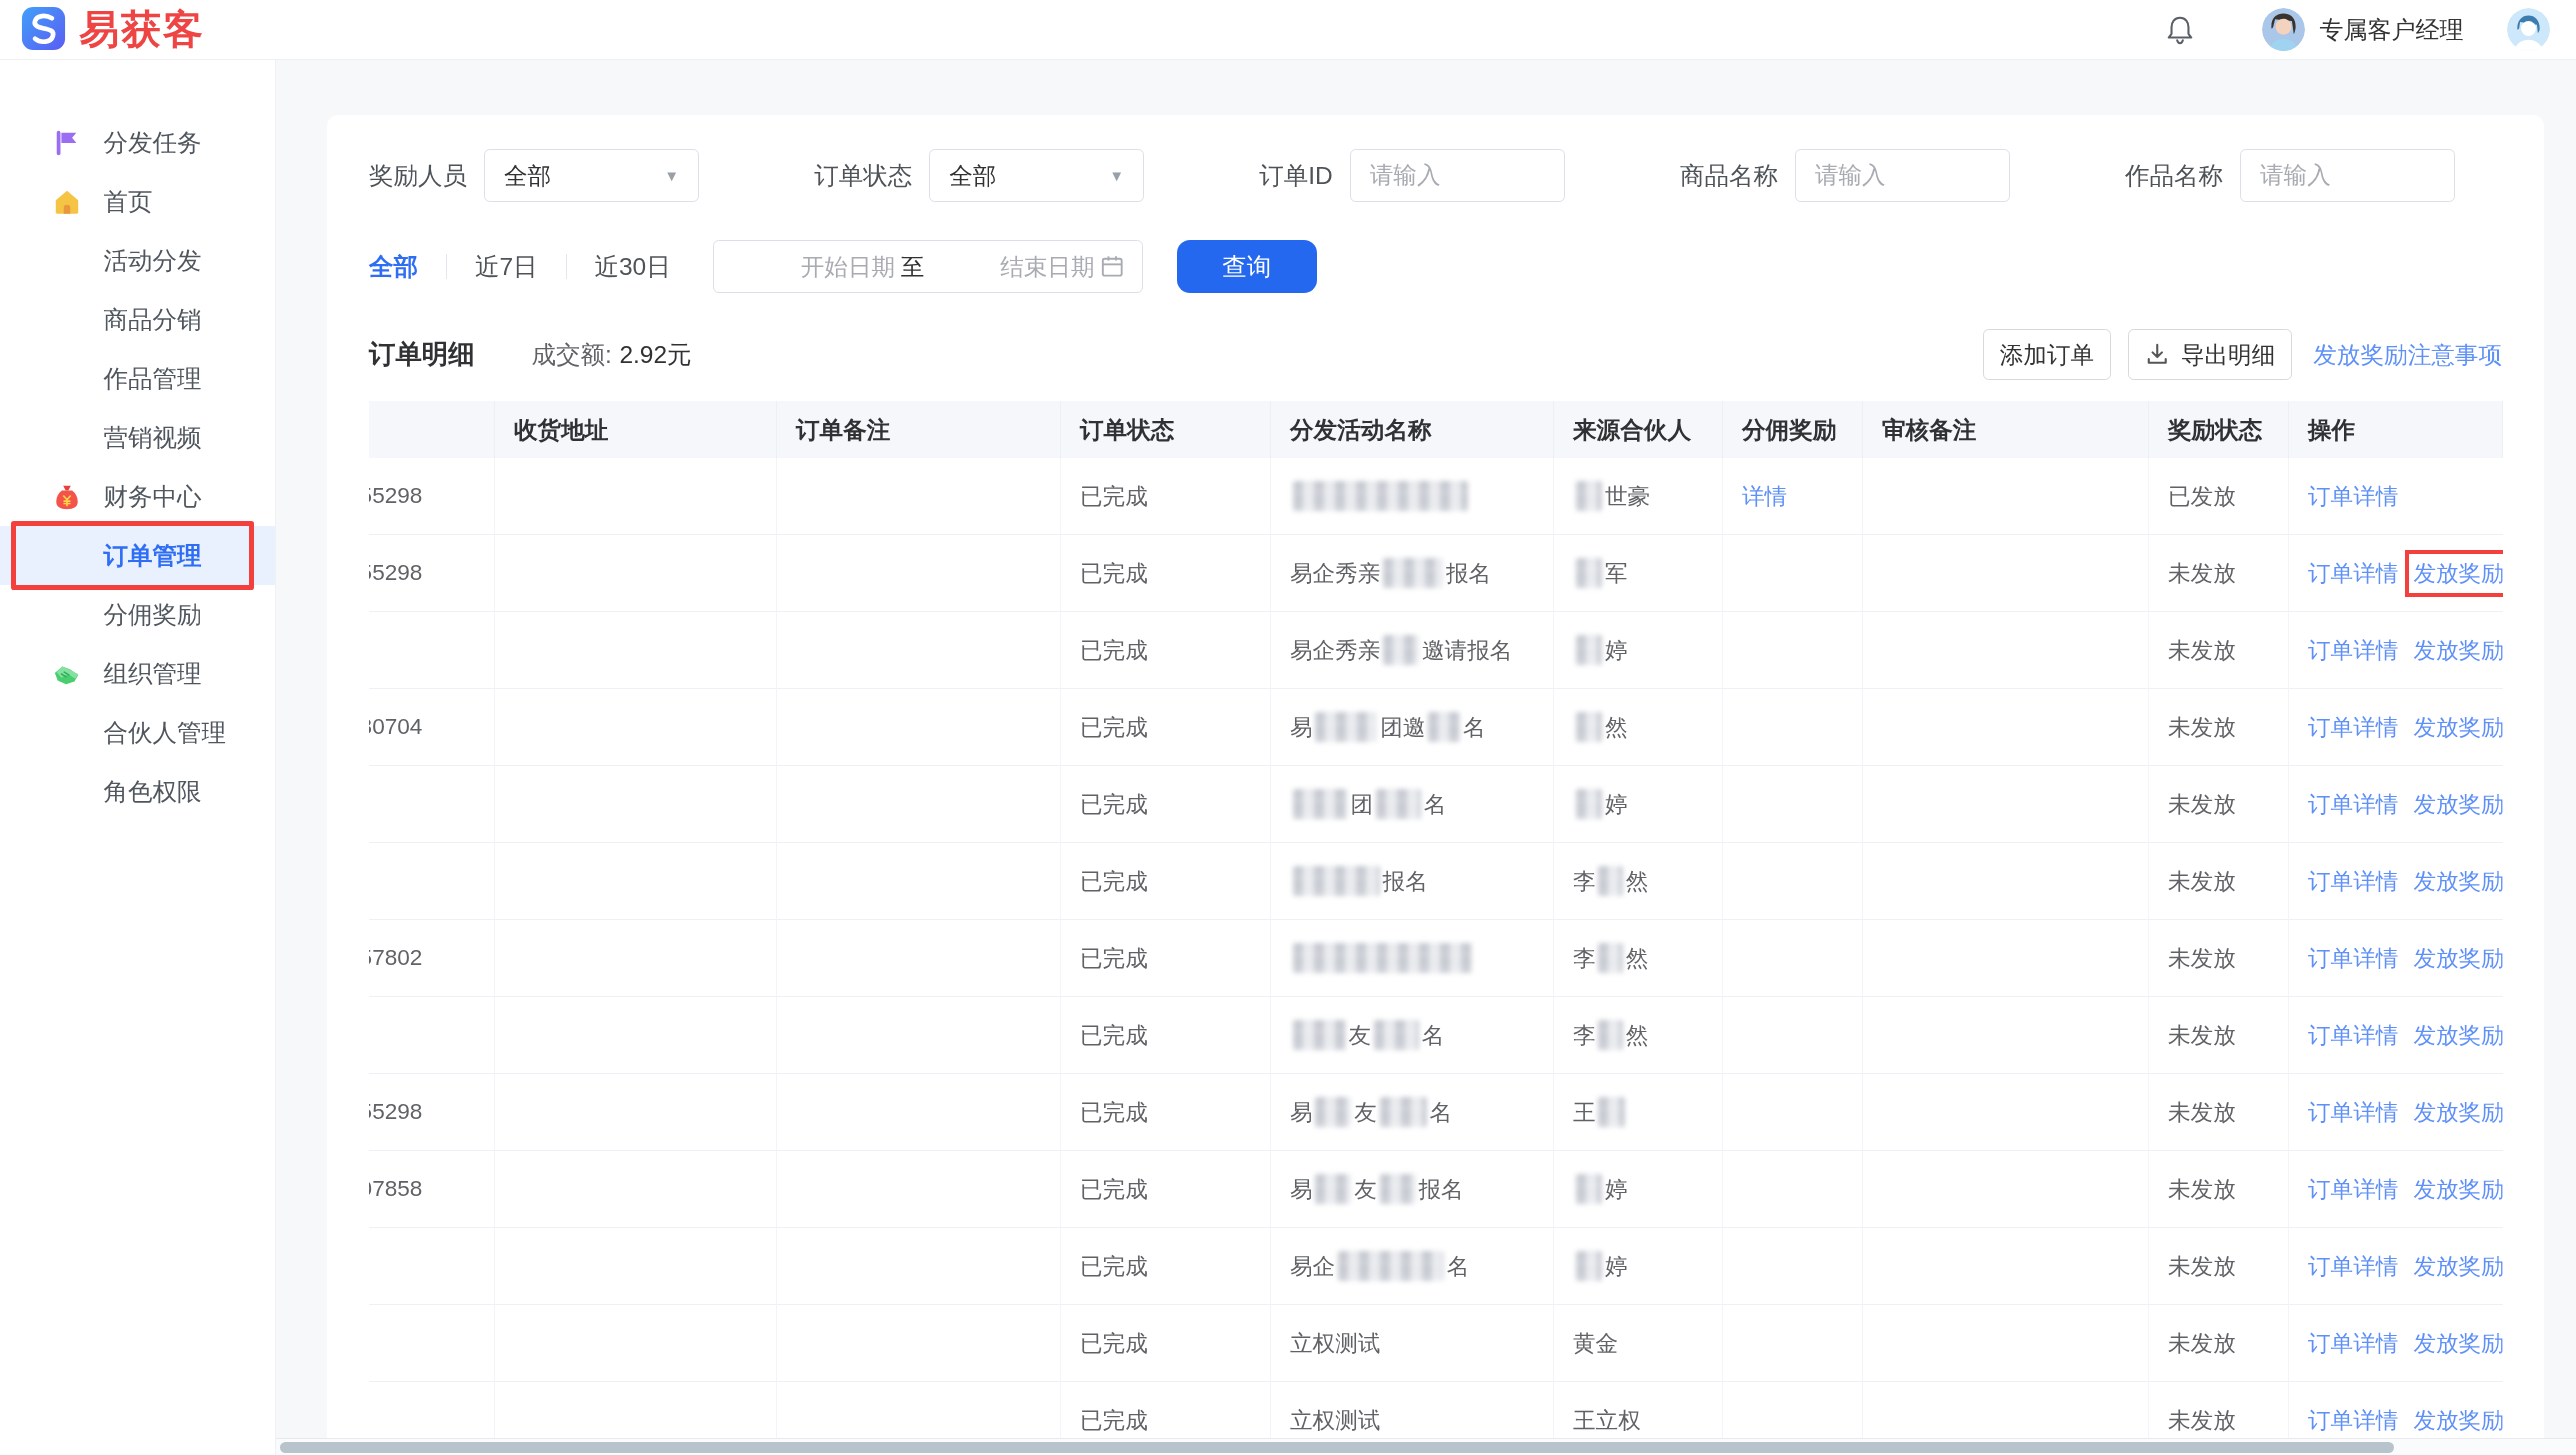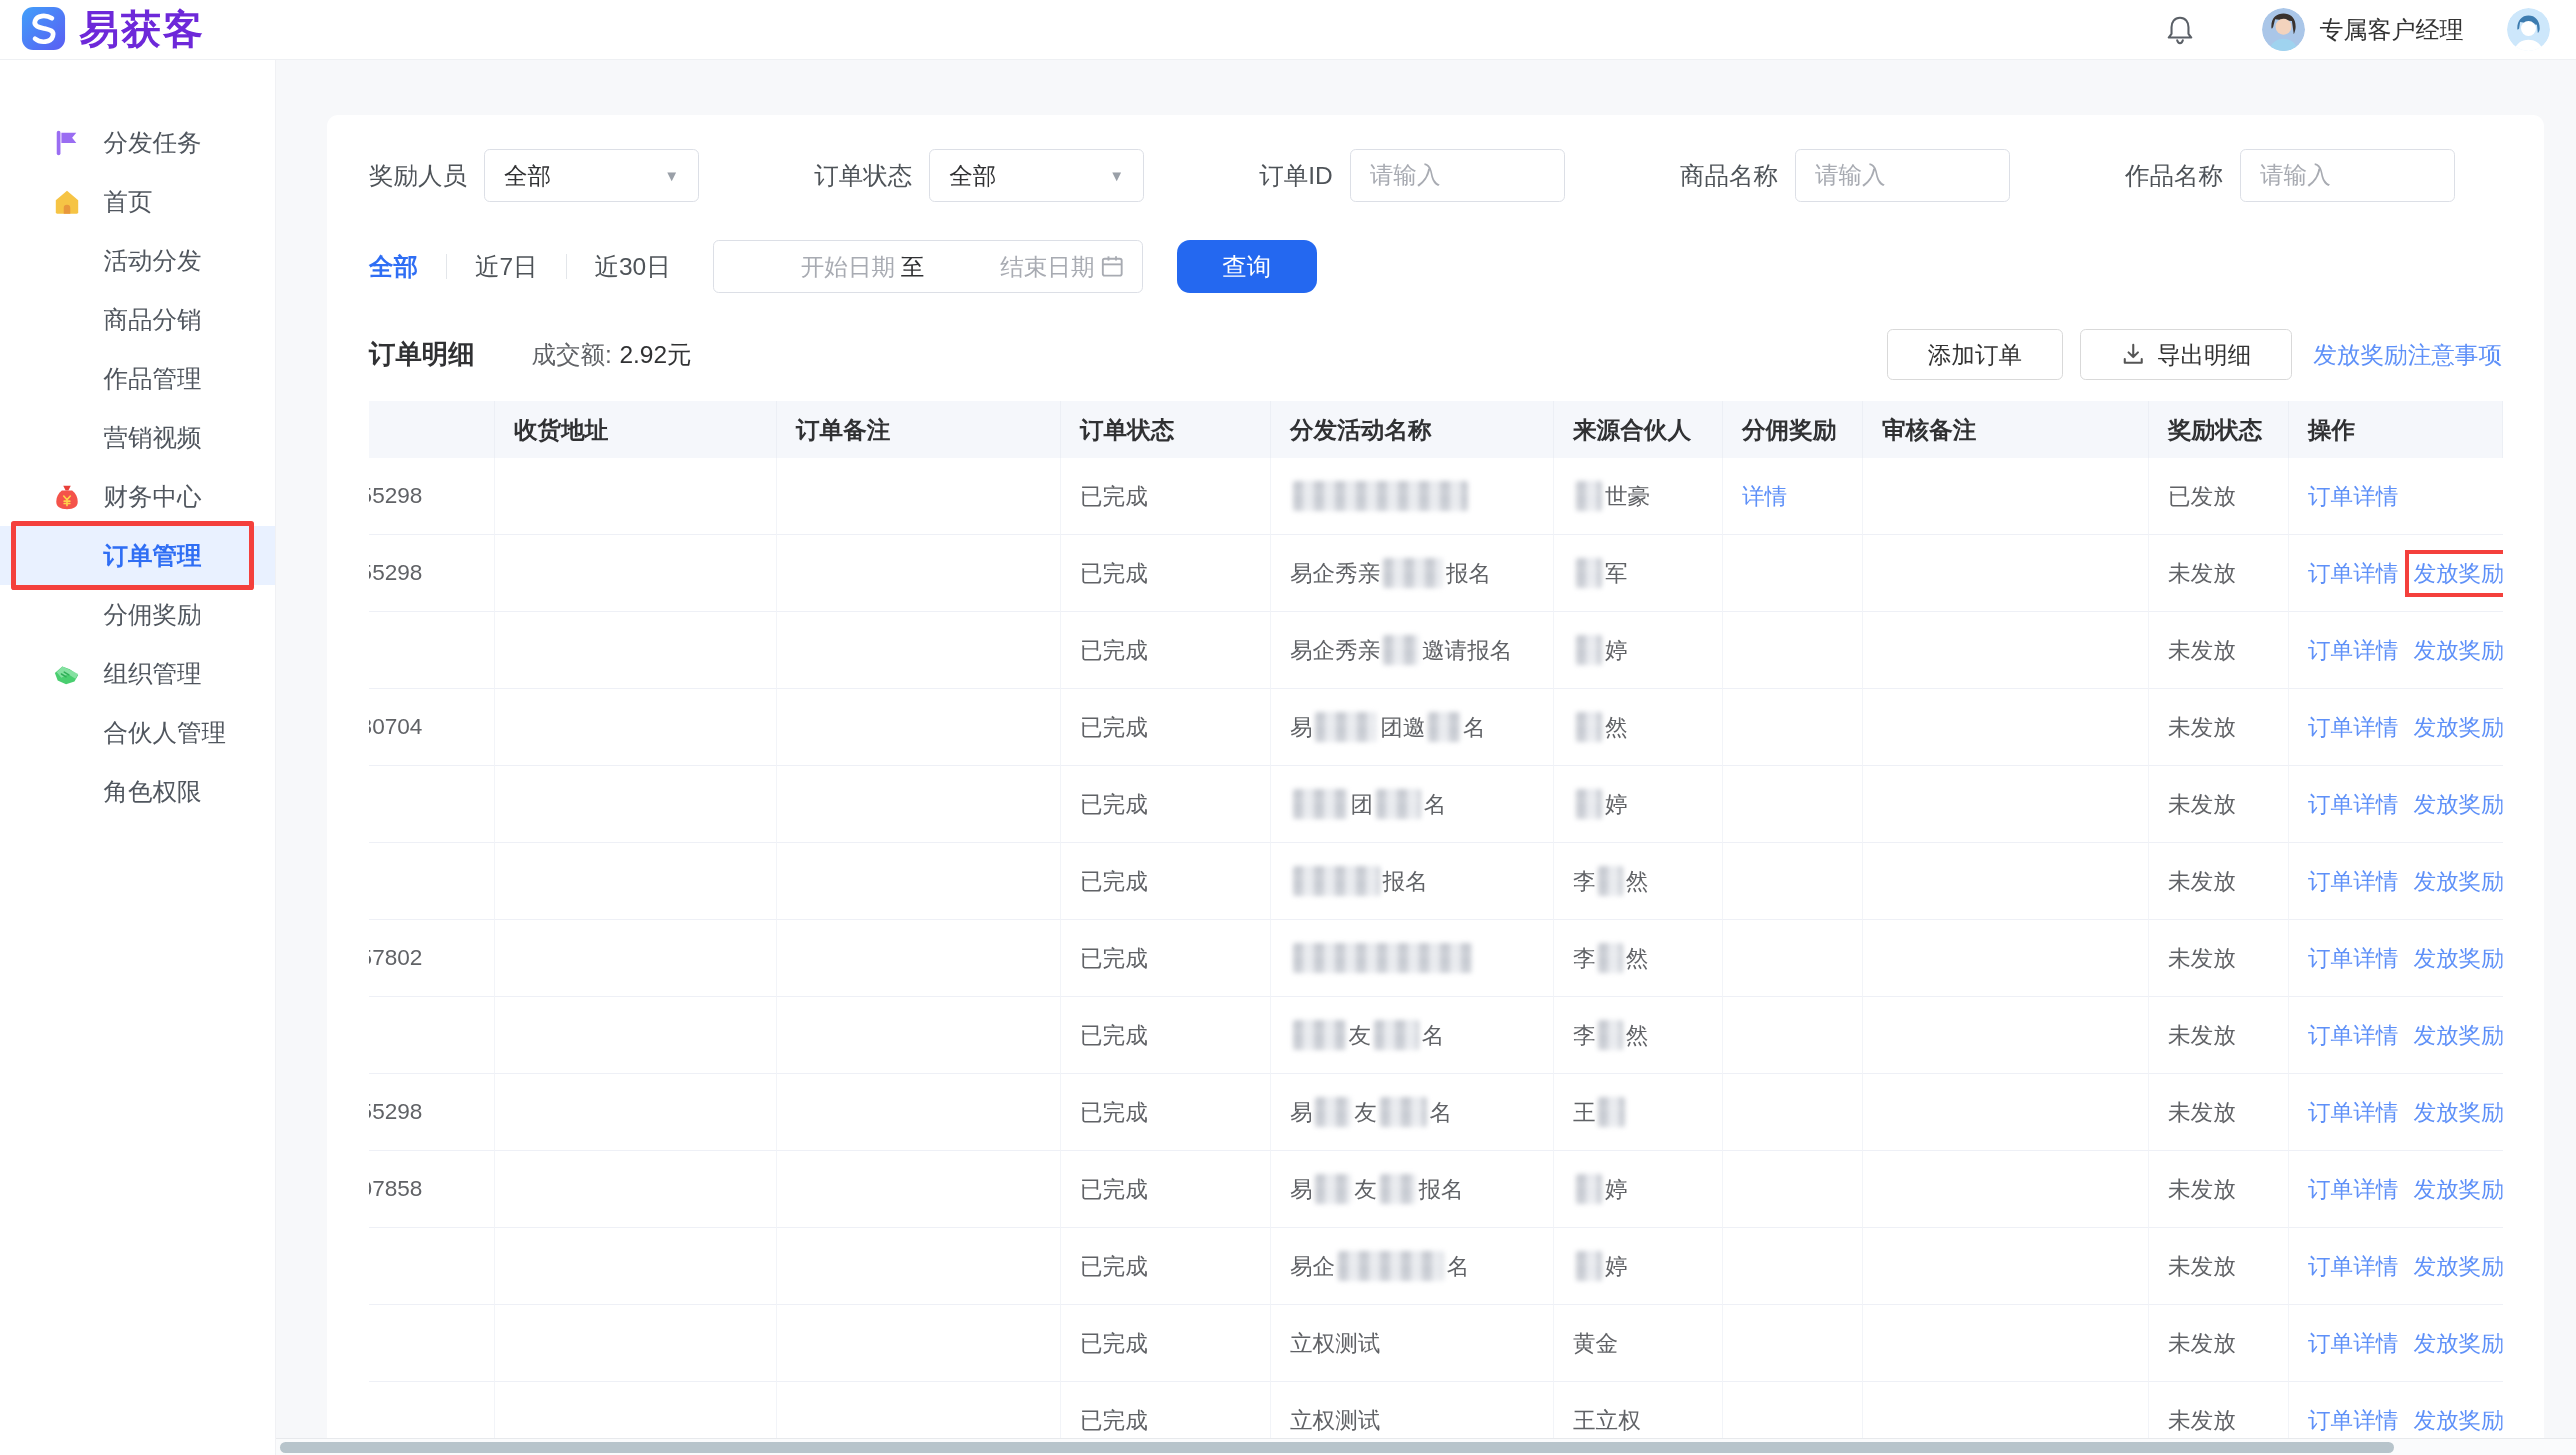--- a/index.html
+++ b/index.html
@@ -3,21 +3,21 @@
 <meta charset="utf-8">
 <style>
   * { margin:0; padding:0; box-sizing:border-box; }
   html,body { width:2576px; height:1455px; overflow:hidden; }
   body { font-family:"Liberation Sans","DejaVu Sans",sans-serif; background:#f7f8fa; color:#303133; position:relative; }
 
   
   .topbar { position:absolute; top:0; left:0; width:2576px; height:60px; background:#fff;
             border-bottom:0.9px solid #eef0f3; display:flex; align-items:center; z-index:30; }
   .brand { display:flex; align-items:center; margin-left:21px; }
-  .brand-title { font-size:40px; font-weight:900; color:#6d28d9; margin-left:13.2px; letter-spacing:1.9px; }
+  .brand-title { font-size:40px; font-weight:900; color:#ef4444; margin-left:13.2px; letter-spacing:1.9px; }
   .top-right { margin-left:auto; display:flex; align-items:center; margin-right:26.4px; }
   .bell { width:32px; height:32px; margin-right:66px; cursor:pointer; }
   .avatar { width:43px; height:43px; border-radius:50%; overflow:hidden; flex:0 0 auto; }
   .manager-label { font-size:24px; color:#333; margin:0 43px 0 15px; }
 
   
   .sidebar { position:absolute; top:60px; left:0; width:276px; height:1395px; background:#fff;
              border-right:0.9px solid #f0f1f4; padding-top:53px; z-index:20; }
   .side-item { position:relative; height:59px; display:flex; align-items:center; cursor:pointer; }
   .side-icon { width:28px; height:28px; margin-left:53px; display:flex; align-items:center; justify-content:center; }
@@ -56,21 +56,21 @@
   .search-btn { width:140px; height:53px; background:#2468f0; color:#fff; font-size:24.5px; border:none;
                 border-radius:13px; margin-left:34px; cursor:pointer; font-family:inherit; }
 
   
   .toolbar-row { display:flex; align-items:center; margin-top:36px; }
   .tb-title { font-size:26.4px; font-weight:bold; color:#303133; }
   .tb-amount { font-size:24.5px; color:#606266; margin-left:57px; }
   .tb-amount b { color:#303133; font-weight:normal; margin-left:7.5px; }
   .tb-right { margin-left:auto; display:flex; align-items:center; }
   .tb-btn { height:51px; border:0.9px solid #d9d9d9; border-radius:5.7px; background:#fff; font-size:23.6px;
-            color:#333; padding:0 40px; margin-left:17px; cursor:pointer; display:flex; align-items:center;
+            color:#333; padding:0 16px; margin-left:17px; cursor:pointer; display:flex; align-items:center;
             font-family:inherit; }
   .tb-btn svg { margin-right:11.3px; }
   .tb-link { font-size:23.6px; color:#5e90f8; margin-left:21px; cursor:pointer; white-space:nowrap; }
 
   
   .table { margin-top:21px; width:2134px; }
   .trow { display:grid; grid-template-columns:126px 282px 284px 210px 283px 169px 140px 286px 140px 214px; }
   .cell { min-height:77px; display:flex; align-items:center; padding:0 19px; font-size:22.6px; color:#606266;
           border-bottom:0.9px solid #eef0f6; border-right:0.9px solid #f2f4f8; white-space:nowrap; overflow:hidden; }
   .cell:last-child { border-right:none; }

